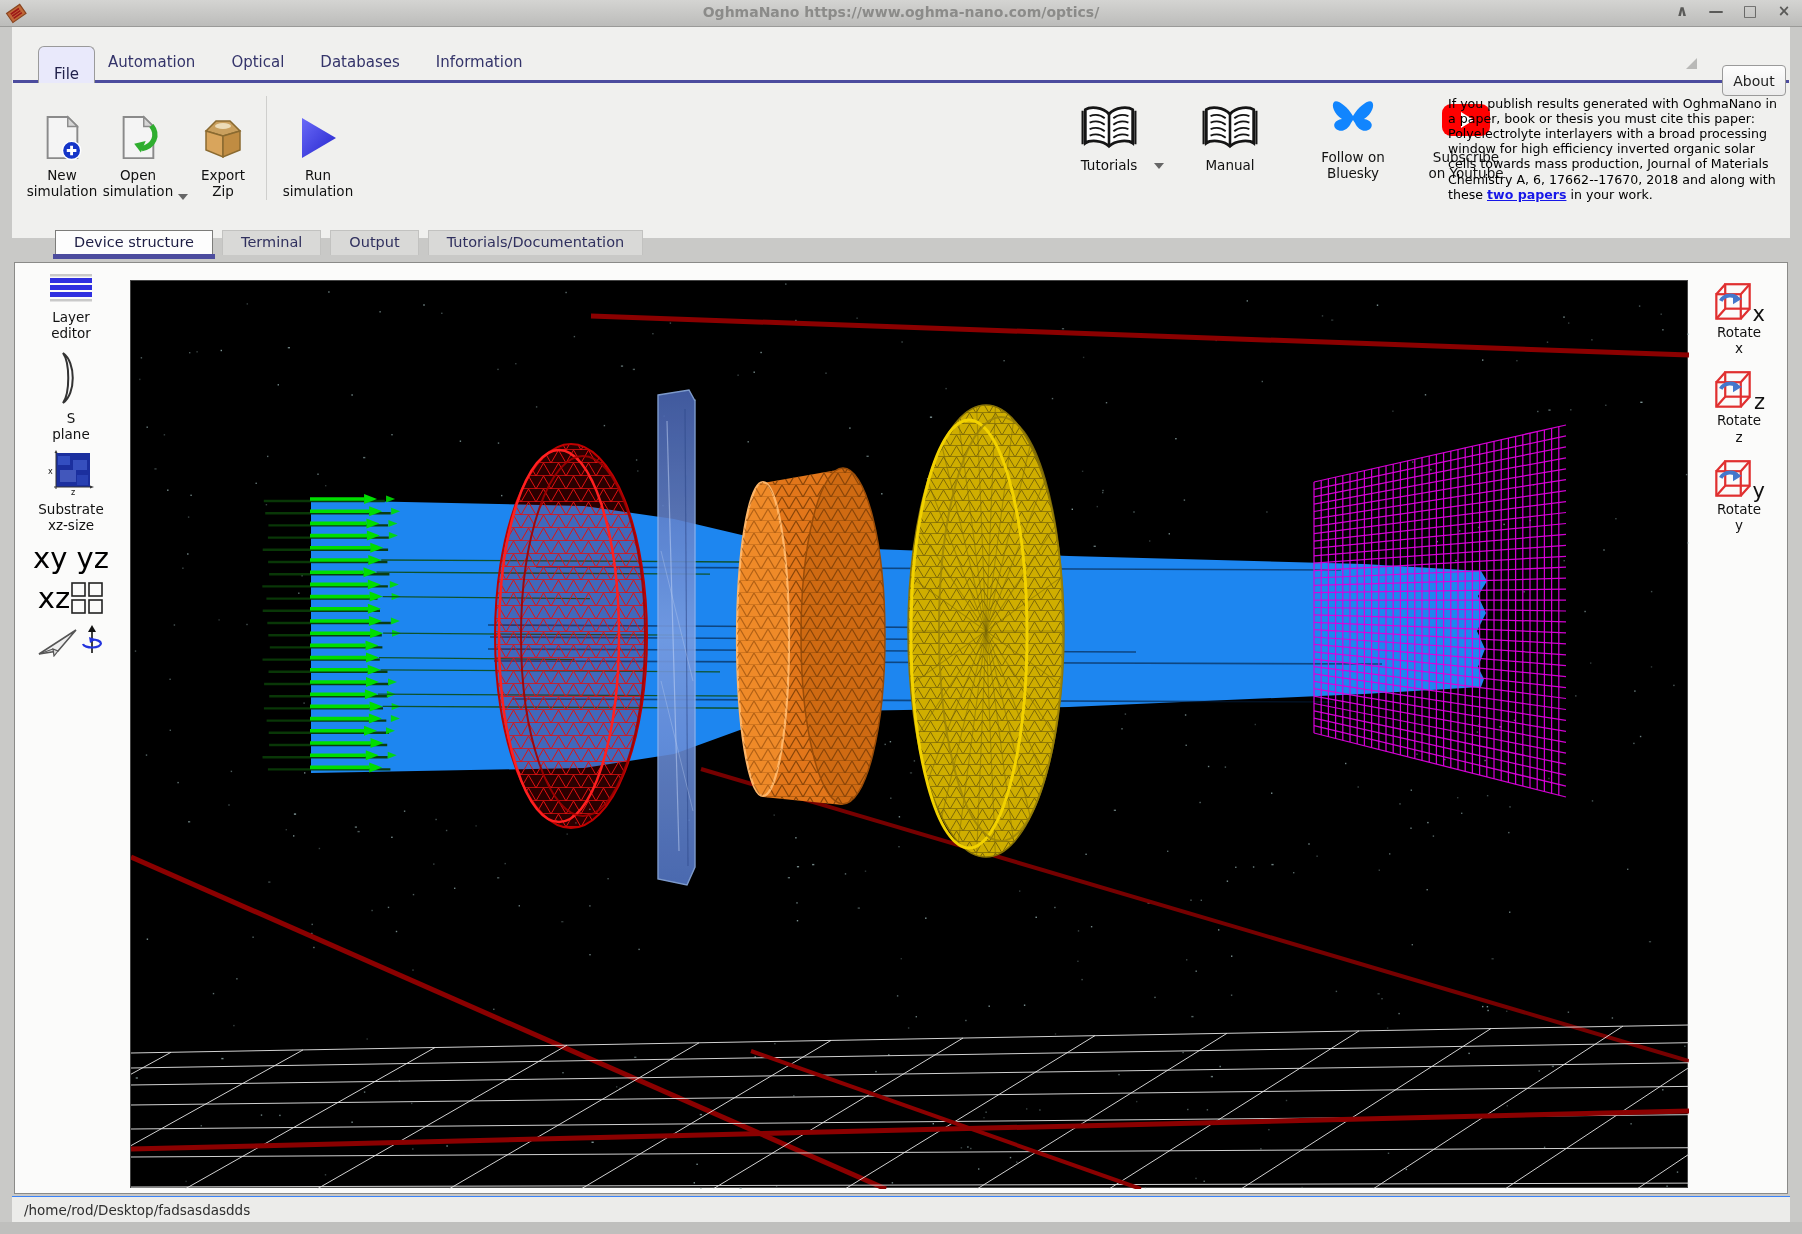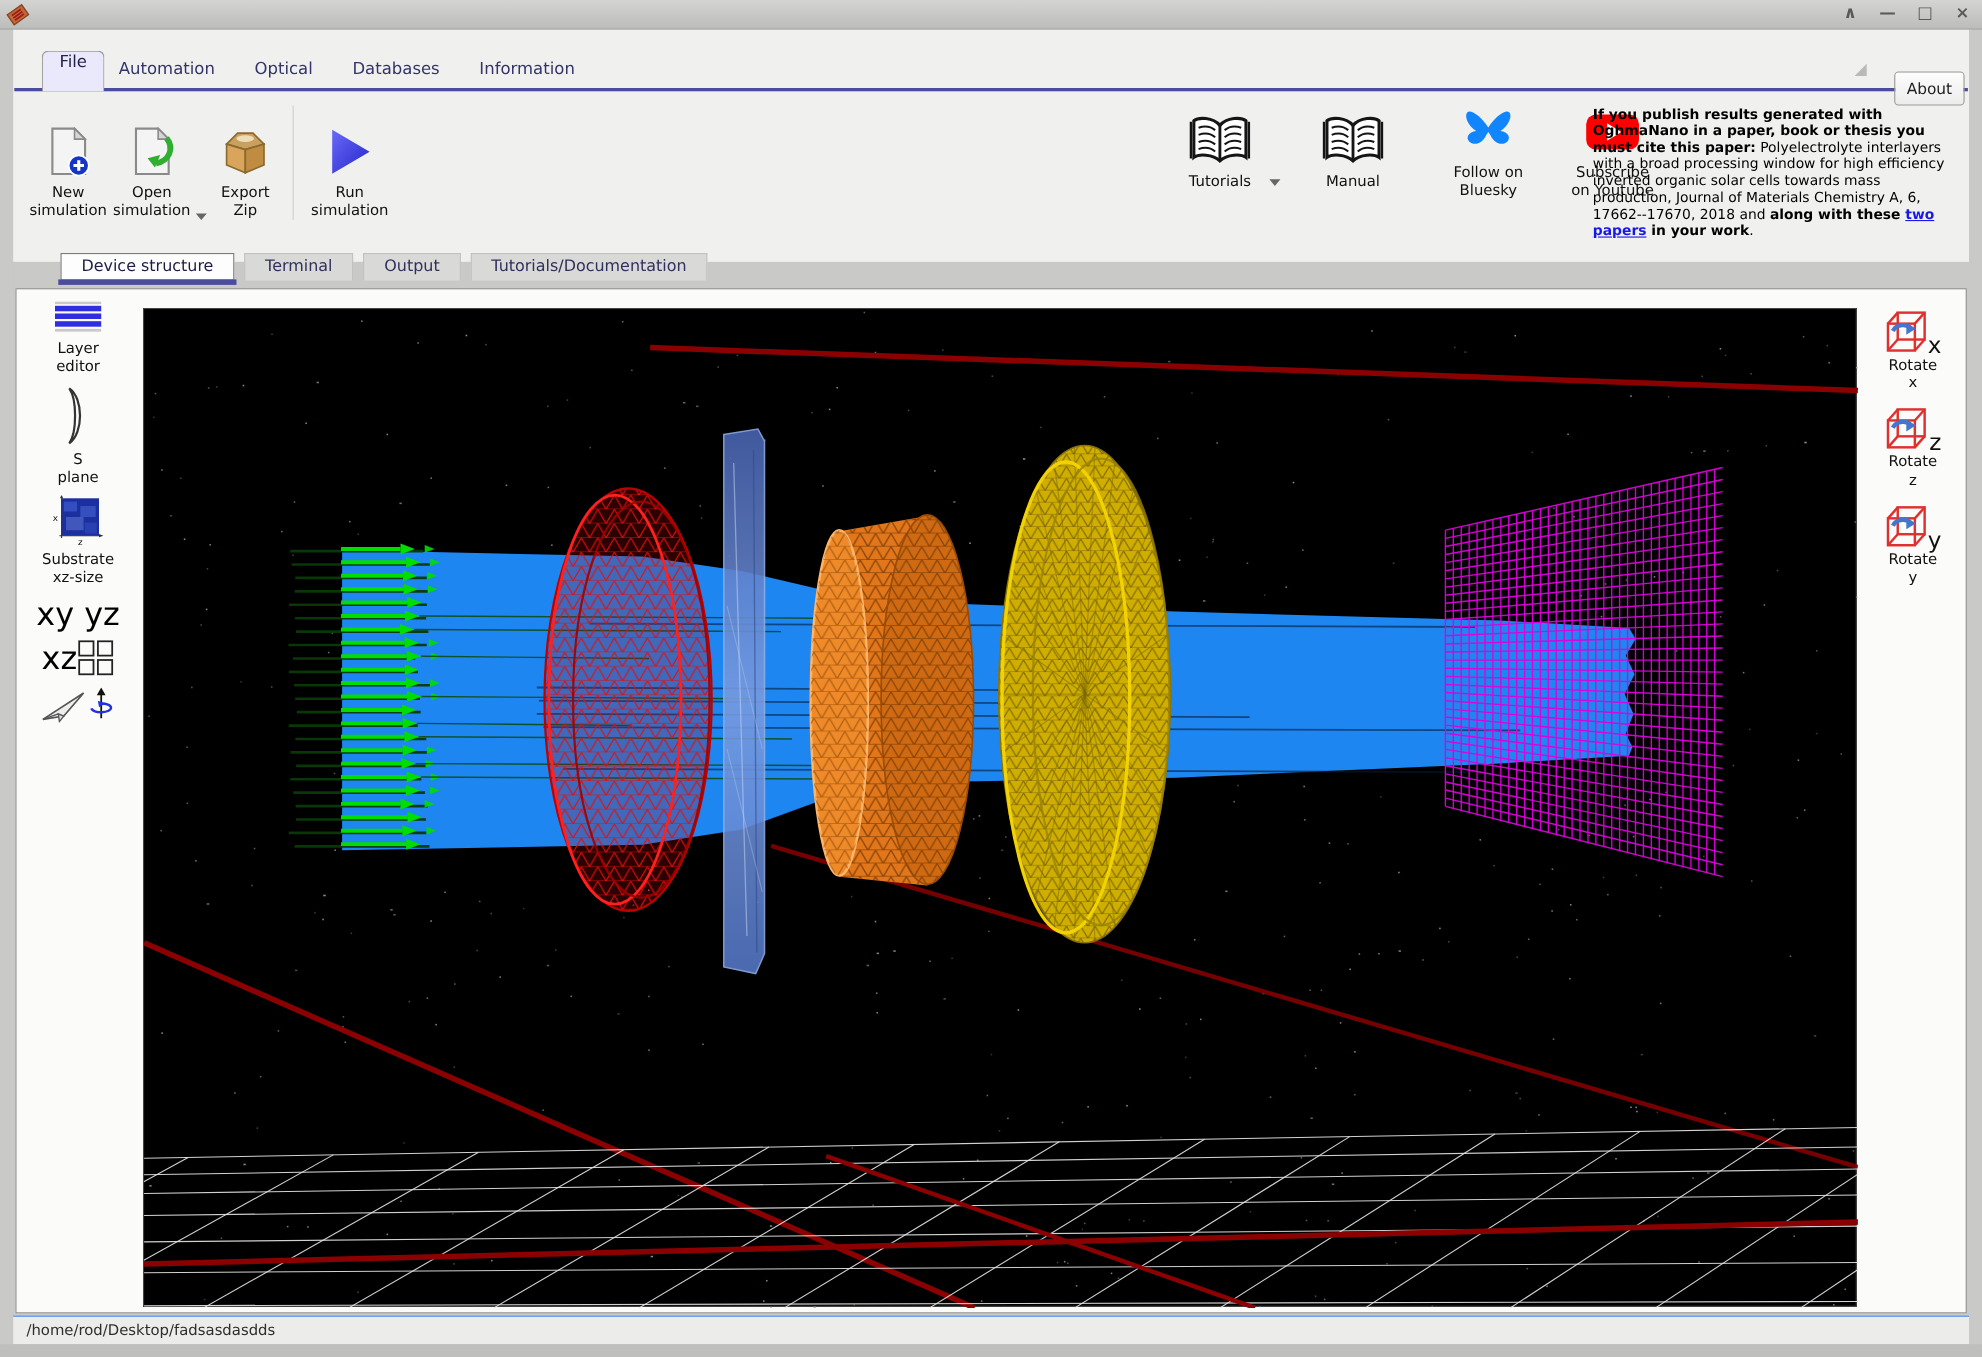--- a/index.html
+++ b/index.html
@@ -20,21 +20,21 @@
   .upper-zone { position:absolute; left:12px; right:12px; top:27px; height:211px; background:#f0f0ee; }
   .bottom-strip { position:absolute; left:0; right:0; bottom:0; height:12px; background:#bfbfbd; }
   .statusbar { position:absolute; left:12px; right:12px; bottom:12px; height:26px;
     background:#ececea; border-top:1px solid #3b82f6; }
   .statusbar .path { position:absolute; left:12px; top:5px; font-size:13.5px; color:#2e2e2e; }
 
   
   .menu-underline { position:absolute; left:13px; top:80px; width:1776px; height:3px; background:#4c4c9e; }
   .menu-tab-active { position:absolute; left:38px; top:46px; height:37px; padding:0 15px;
     background:#e9e9fb; border:1px solid #9a9a9a; border-bottom:none; border-radius:6px 6px 0 0;
-    font-size:15px; color:#21214a; display:flex; align-items:flex-start; z-index:3; }
+    font-size:15px; color:#21214a; display:flex; align-items:flex-end; z-index:3; }
   .menu-items { position:absolute; left:92px; top:46px; height:34px; display:flex; gap:4px; }
   .menu-items .mi { padding:7px 16px; font-size:15px; color:#34346a; cursor:default; }
   .about-btn { position:absolute; left:1722px; top:46px; width:64px; height:31px;
     background:linear-gradient(#fdfdfd,#ececec); border:1px solid #9a9a9a; border-radius:4px;
     font-size:14px; color:#222; display:flex; align-items:center; justify-content:center;margin-top:19px; }
   .resize-grip { position:absolute; left:1686px; top:58px; width:0; height:0;
     border-bottom:11px solid #b9b9b7; border-left:11px solid transparent; }
 
   
   .toolbar { position:absolute; left:24px; top:94px; display:flex; align-items:flex-end; }
@@ -42,21 +42,21 @@
   .tb-item .ic { height:52px; display:flex; align-items:center; justify-content:center; }
   .tb-lbl { font-size:13.5px; color:#111; text-align:center; white-space:pre-line; line-height:1.18; margin-top:4px; }
   .tb-caret { width:14px; margin-top:56px; display:flex; justify-content:center; }
   .caret { width:0; height:0; border-top:6px solid #666; border-left:5px solid transparent; border-right:5px solid transparent; }
   .tb-sep { width:1px; height:104px; background:#cfcfcd; margin:2px 10px 0 10px; }
   .toolbar-right { position:absolute; left:1066px; top:94px; display:flex; align-items:center; }
   .gap24 { width:24px; } .gap40 { width:40px; }
 
   .citation { position:absolute; left:1448px; top:96px; width:336px; font-size:12.6px;
     line-height:1.2; color:#000; }
-  .citation b { font-weight:700; }
+  .citation b { font-weight:400; }
   .cit-link { color:#1717e8; font-weight:700; text-decoration:underline; cursor:pointer; }
 
   
   .content-panel { position:absolute; left:14px; top:262px; width:1774px; height:932px;
     background:#fbfbfa; border:1px solid #8a8a88; }
   .doc-tabs { position:absolute; left:16px; top:230px; display:flex; gap:9px; z-index:4;padding-left:39px; }
   .dtab { height:25px; padding:3px 18px 0 18px; font-size:14.5px; color:#30305e;
     background:#d9d9d7; border:1px solid #c2c2c0; border-bottom:none; }
   .dtab.active { background:#fdfdfd; border:1px solid #7c7c7a; position:relative; color:#1d1d44; }
   .dtab.active::after { content:''; position:absolute; left:-3px; right:-3px; bottom:-5px; height:5px; background:#4c4c9e; }
@@ -83,20 +83,21 @@
 
 <div class="titlebar">
   <span class="app-icon">
     <svg width="22" height="22" viewBox="0 0 22 22">
       <g transform="rotate(-35 11 11)">
         <rect x="3" y="6" width="16" height="11" fill="#c9order6a3a" stroke="#8a4520" stroke-width="1.2" style="fill:#c06838"></rect>
         <path d="M6 9 h10 M6 11.5 h10 M6 14 h10" stroke="#9e1818" stroke-width="1.6"></path>
       </g>
     </svg>
   </span>
+  <div class="title">OghmaNano https://www.oghma-nano.com/optics/</div>
   <div class="win-controls">
     <span>∧</span>
     <span>—</span>
     <span>□</span>
     <span>×</span>
   </div>
 </div>
 <div class="edge-left"></div>
 <div class="edge-right"></div>
 <div class="upper-zone"></div>

